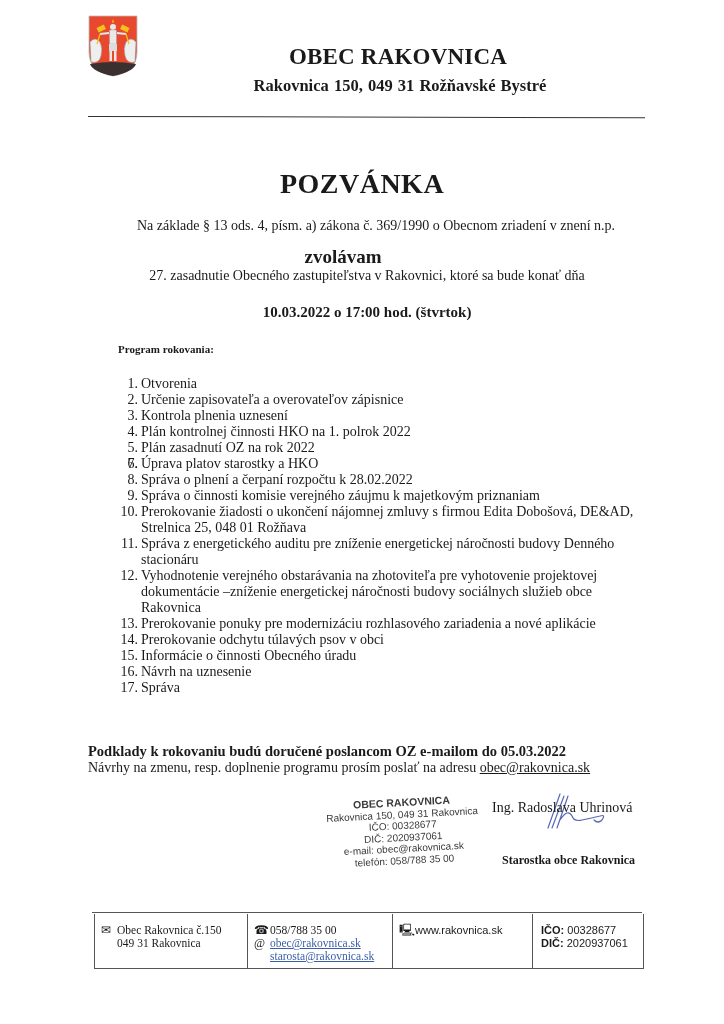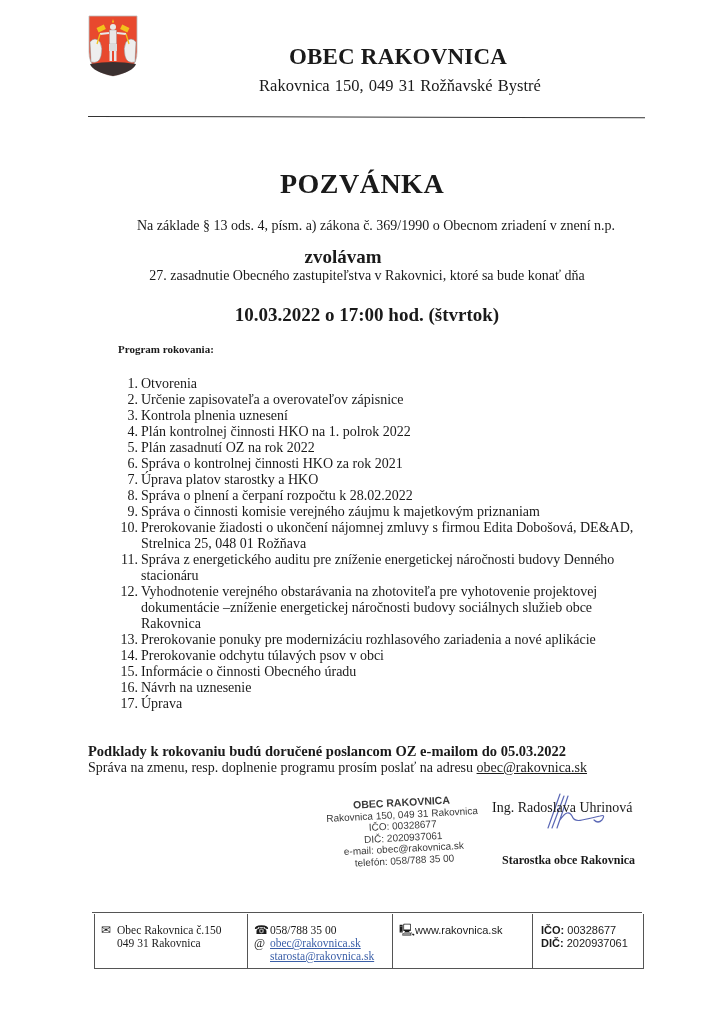--- a/index.html
+++ b/index.html
@@ -5,29 +5,29 @@
   html, body { margin: 0; padding: 0; background: #ffffff; }
   body {
     width: 724px; height: 1024px; position: relative; overflow: hidden;
     font-family: "Liberation Serif", "DejaVu Serif", serif; color: #1a1a1a;
   }
   .abs { position: absolute; }
 
   
   #coat { left: 87px; top: 14px; width: 52px; height: 64px; }
   #hdr-title { left: 0; width: 724px; top: 44px; text-align: center; font-size: 23px; font-weight: bold; padding-left: 72px; box-sizing: border-box; letter-spacing: 0.2px; }
-  #hdr-addr { left: 0; width: 724px; top: 76px; text-align: center; font-size: 16.5px; font-weight: normal; padding-left: 76px; box-sizing: border-box; word-spacing: 1px; }
+  #hdr-addr { left: 0; width: 724px; top: 76px; text-align: center; font-size: 16.5px; font-weight: bold; padding-left: 76px; box-sizing: border-box; word-spacing: 1px; }
   #hdr-line { left: 88px; top: 116px; width: 557px; height: 0; border-top: 1.4px solid #333; transform: rotate(0.12deg); transform-origin: left; }
 
   
   #title { left: 0; width: 724px; top: 168px; text-align: center; font-size: 28px; font-weight: bold; letter-spacing: 0.5px; }
   #legal { left: 0; width: 724px; top: 218px; text-align: center; font-size: 14px; padding-left: 28px; box-sizing: border-box; }
   #convene { left: 0; width: 658px; top: 246px; text-align: center; font-size: 19px; font-weight: bold; padding-left: 28px; box-sizing: border-box; }
   #meeting { left: 0; width: 712px; top: 268px; text-align: center; font-size: 14px; padding-left: 22px; box-sizing: border-box; }
-  #datetime { left: 0; width: 724px; top: 304px; text-align: center; font-size: 19px; font-weight: bold; padding-left: 10px; box-sizing: border-box; }
+  #datetime { left: 0; width: 724px; top: 304px; text-align: center; font-size: 15px; font-weight: bold; padding-left: 10px; box-sizing: border-box; }
 
   #prog-title { left: 118px; top: 343px; font-size: 11px; font-weight: bold; }
 
   
   #agenda { left: 118px; top: 376px; width: 520px; margin: 0; padding: 0; list-style: none; font-size: 14px; line-height: 16px; }
   #agenda li { position: relative; padding-left: 23px; }
   #agenda li .num { position: absolute; left: 0; top: 0; width: 20px; text-align: right; }
 
   
   #closing-bold { left: 88px; top: 743px; font-size: 14.5px; font-weight: bold; }
@@ -88,36 +88,36 @@
 <div id="meeting" class="abs">27. zasadnutie Obecného zastupiteľstva v Rakovnici, ktoré sa bude konať  dňa</div>
 <div id="datetime" class="abs">10.03.2022 o 17:00 hod. (štvrtok)</div>
 <div id="prog-title" class="abs">Program rokovania:</div>
 
 <ol id="agenda" class="abs">
     <li><span class="num">1.</span><span>Otvorenia</span></li>
     <li><span class="num">2.</span><span>Určenie zapisovateľa a overovateľov zápisnice</span></li>
     <li><span class="num">3.</span><span>Kontrola plnenia uznesení</span></li>
     <li><span class="num">4.</span><span>Plán kontrolnej činnosti HKO na 1. polrok 2022</span></li>
     <li><span class="num">5.</span><span>Plán zasadnutí OZ na rok 2022</span></li>
-    <li><span class="num">6.</span><span>Správa o kontrolnej činnosti HKO za rok 2021</span></li>
+    <li><span class="num">6.</span></li>
     <li><span class="num">7.</span><span>Úprava platov starostky a HKO</span></li>
     <li><span class="num">8.</span><span>Správa o plnení a čerpaní rozpočtu k 28.02.2022</span></li>
     <li><span class="num">9.</span><span>Správa o činnosti komisie verejného záujmu k majetkovým priznaniam</span></li>
     <li><span class="num">10.</span><span>Prerokovanie žiadosti o ukončení nájomnej zmluvy s firmou Edita Dobošová, DE&amp;AD, Strelnica 25, 048 01 Rožňava</span></li>
     <li><span class="num">11.</span><span>Správa z energetického auditu pre zníženie energetickej náročnosti budovy Denného stacionáru</span></li>
     <li><span class="num">12.</span><span>Vyhodnotenie verejného obstarávania na zhotoviteľa pre vyhotovenie projektovej dokumentácie –zníženie energetickej náročnosti budovy sociálnych služieb obce Rakovnica</span></li>
     <li><span class="num">13.</span><span>Prerokovanie ponuky pre modernizáciu rozhlasového zariadenia a nové aplikácie</span></li>
     <li><span class="num">14.</span><span>Prerokovanie odchytu túlavých psov v obci</span></li>
     <li><span class="num">15.</span><span>Informácie o činnosti Obecného úradu</span></li>
     <li><span class="num">16.</span><span>Návrh na uznesenie</span></li>
-    <li><span class="num">17.</span><span>Úprava</span></li>
+    <li><span class="num">17.</span><span>Správa</span></li>
   </ol>
 
 <div id="closing-bold" class="abs">Podklady k rokovaniu budú doručené poslancom OZ e-mailom do 05.03.2022</div>
-<div id="closing-text" class="abs"><span>Správa na zmenu, resp. doplnenie programu prosím poslať na adresu </span><a>obec@rakovnica.sk</a></div>
+<div id="closing-text" class="abs"><span>Návrhy na zmenu, resp. doplnenie programu prosím poslať na adresu </span><a>obec@rakovnica.sk</a></div>
 
 <div id="stamp" class="abs">
   <div class="s-title">OBEC RAKOVNICA</div>
   <div>Rakovnica 150, 049 31 Rakovnica</div>
   <div>IČO: 00328677</div>
   <div>DIČ: 2020937061</div>
   <div>e-mail: obec@rakovnica.sk</div>
   <div>telefón: 058/788 35 00</div>
 </div>
 

